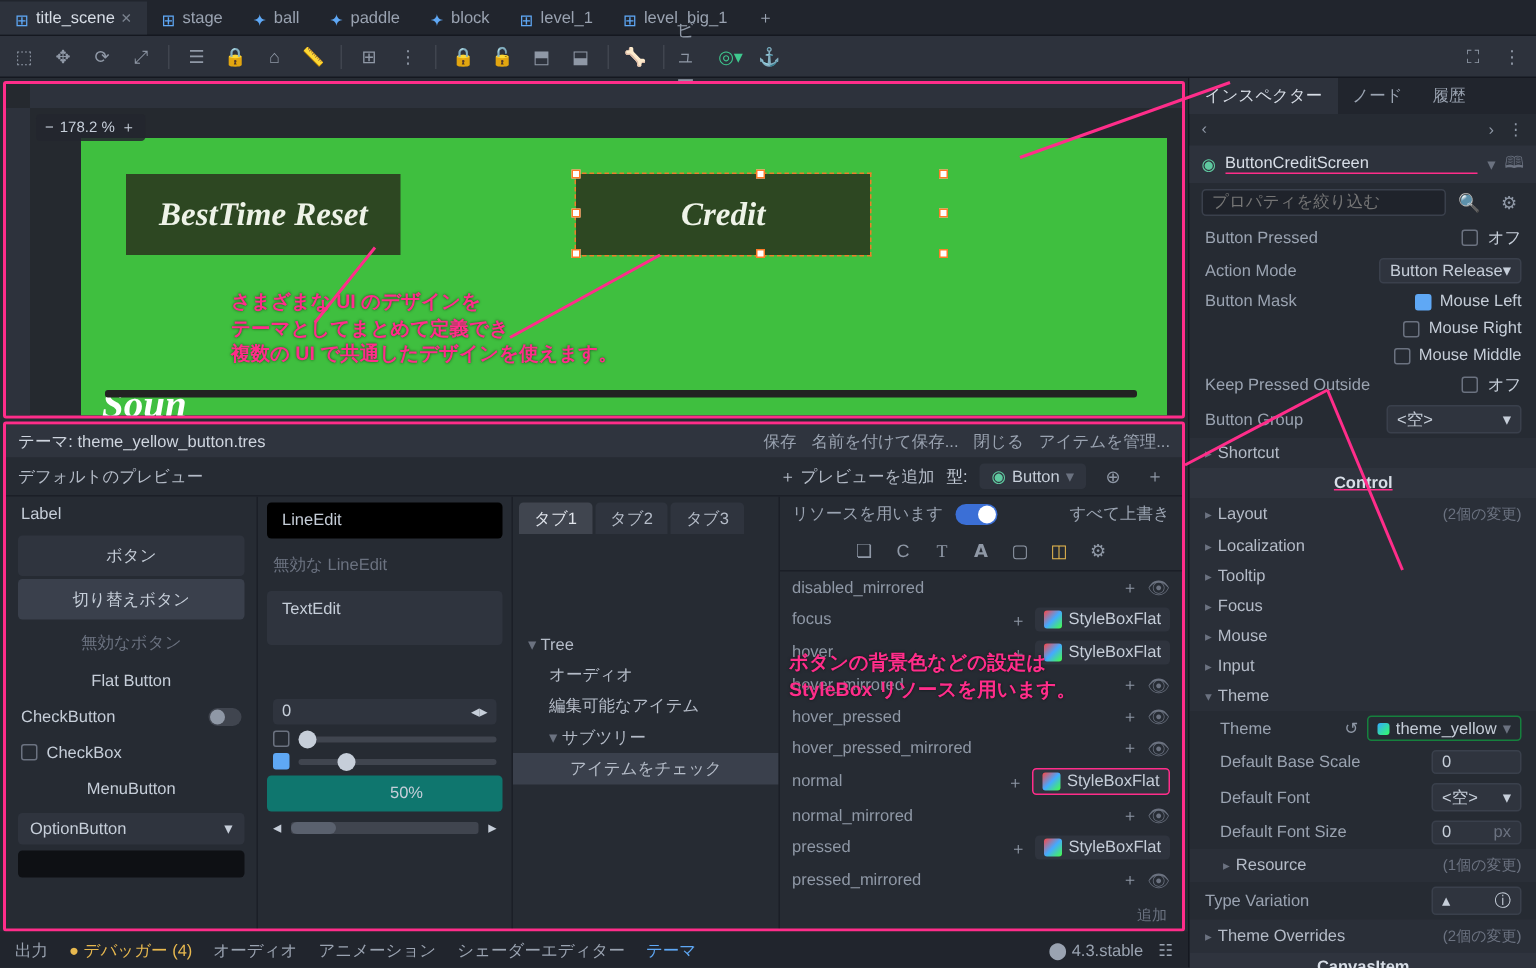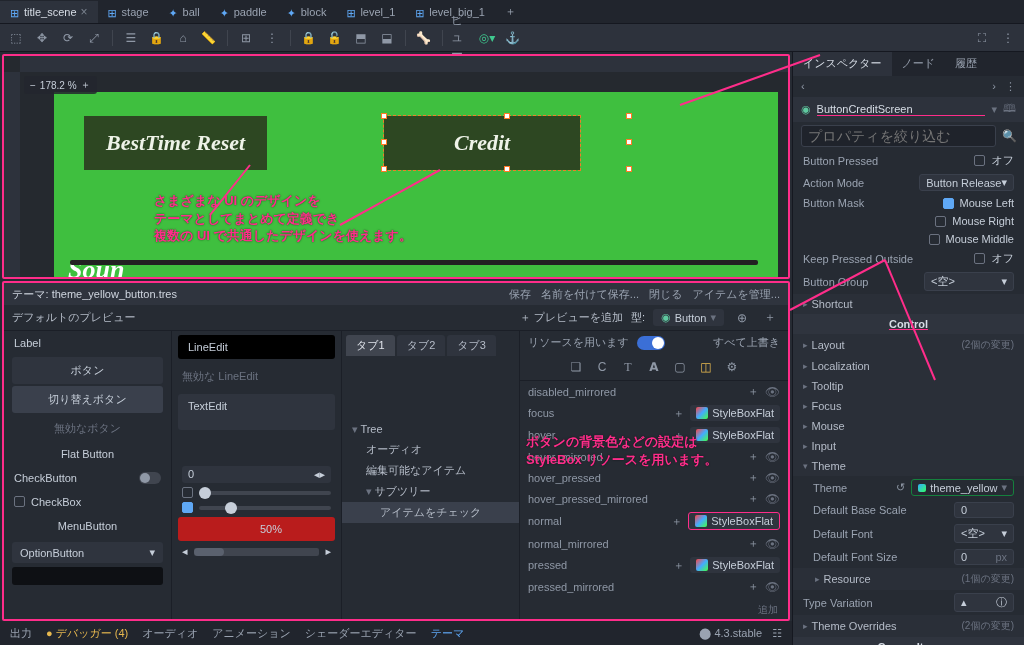--- a/index.html
+++ b/index.html
@@ -80,21 +80,21 @@
 
   .inspector { width: 232px; background: #262b33; display: flex; flex-direction: column; border-left: 1px solid #151820; }
   .insp-tabs { display: flex; background: #21252d; height: 24px; }
   .insp-tab { padding: 4px 10px; font-size: 11px; color: #9aa3b1; cursor: pointer; }
   .insp-tab.act { background: #2d323c; color: #d7dde6; }
   .insp-nav { display: flex; justify-content: space-between; padding: 4px 8px; }
   .insp-nav span { cursor: pointer; color: #8f98a6; }
   .node-row { display: flex; align-items: center; padding: 3px 8px; gap: 6px; background: #2d323c; }
   .node-row .nname { flex: 1; color: #d7dde6; border-bottom: 1px solid #ff2d8a; }
   .filter { display: flex; align-items: center; padding: 3px 8px; gap: 6px; }
-  .filter input { flex: 1; background: #1f232b; border: 1px solid #3a404c; color: #c6ced9; padding: 2px 6px; font-size: 14px; border-radius: 3px; }
+  .filter input { flex: 1; background: #1f232b; border: 1px solid #3a404c; color: #c6ced9; padding: 2px 6px; font-size: 11px; border-radius: 3px; }
   .insp-scroll { flex: 1; overflow-y: auto; }
   .prop-row { display: flex; align-items: center; padding: 3px 10px; gap: 6px; font-size: 11px; }
   .prop-row .plbl { flex: 1; color: #9aa3b1; }
   .prop-row .pval { color: #c6ced9; }
   .prop-row select, .prop-row .pdrop { background: #2f343e; border: 1px solid #3a404c; color: #c6ced9; padding: 1px 6px; font-size: 11px; border-radius: 3px; cursor: pointer; min-width: 90px; display: flex; justify-content: space-between; align-items: center; }
   .chk { width: 11px; height: 11px; border: 1px solid #6b7280; border-radius: 2px; display: inline-block; }
   .chk.on { background: #5fa8f5; border-color: #5fa8f5; }
   .sect { padding: 4px 10px; background: #2a2f38; font-size: 11px; color: #b5bcc8; cursor: pointer; display: flex; align-items: center; gap: 4px; }
   .sect.hdr { justify-content: center; background: #2f343e; color: #d7dde6; font-weight: 600; }
   .sect .carat { font-size: 9px; color: #6b7280; }
@@ -266,21 +266,21 @@
               <div class="slider">
                 <div class="knob" style="left:0;"></div>
               </div>
             </div>
           <div class="slider-row">
               <span class="chk on"></span>
               <div class="slider">
                 <div class="knob" style="left:20%;"></div>
               </div>
             </div>
-          <div class="prev-item center-txt" style="background:#b91c1c;margin:4px 6px;border-radius:3px;padding-left:39px;">50%</div>
+          <div class="prev-item center-txt" style="background:#0f766e;margin:4px 6px;border-radius:3px;padding-left:39px;">50%</div>
           <div class="slider-row">
               <span>◂</span>
               <div class="slider" style="height:8px;">
                 <div class="knob" style="left:0;width:30px;height:8px;top:0;border-radius:4px;background:#5a616e;"></div>
               </div>
               <span>▸</span>
             </div>
         </div>
 
         <div class="tp-col col-c">

